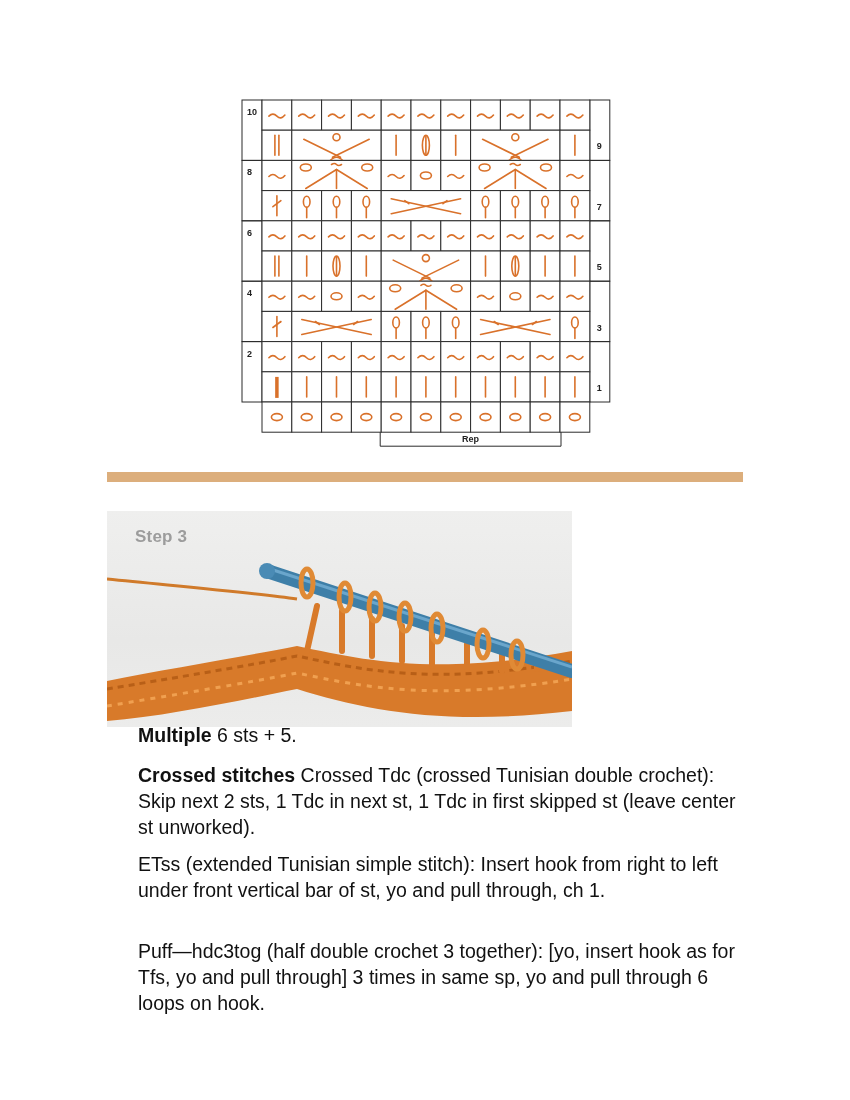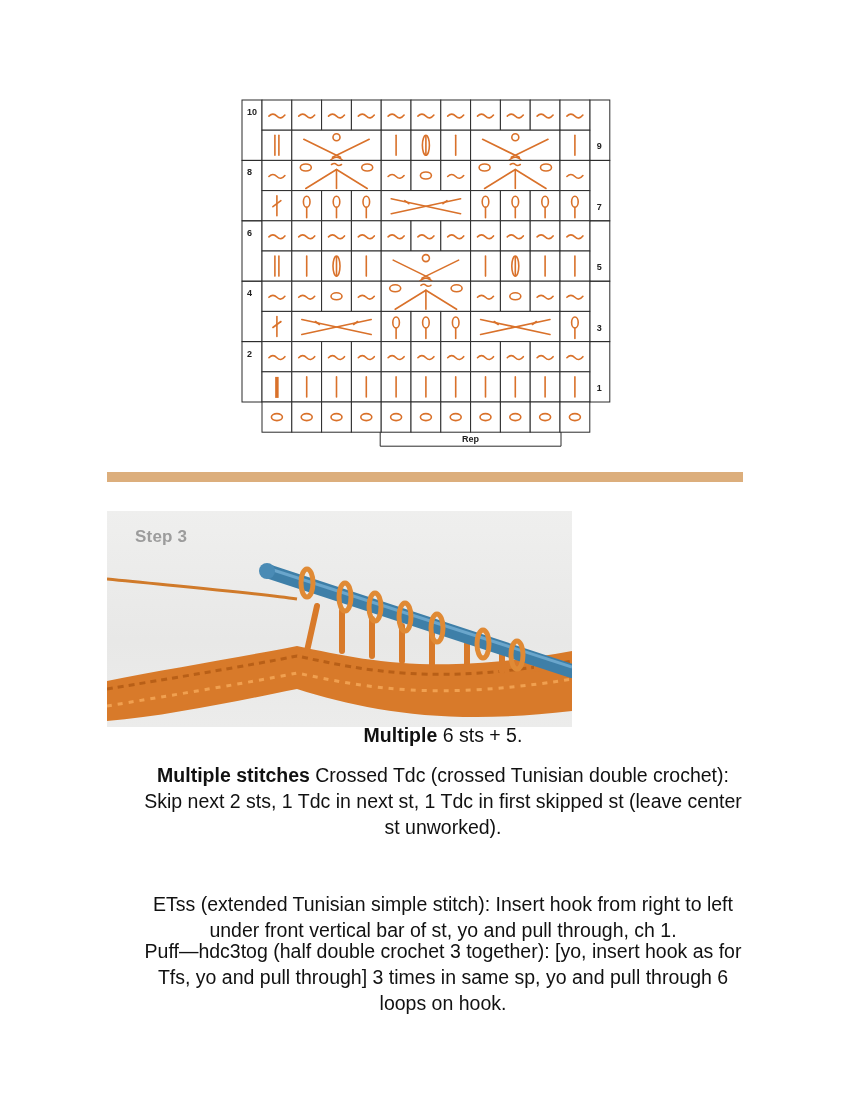--- a/index.html
+++ b/index.html
@@ -5,25 +5,25 @@
   html, body { margin: 0; padding: 0; background: #ffffff; }
   body { width: 850px; height: 1100px; position: relative; overflow: hidden;
          font-family: "Liberation Sans", sans-serif; color: #111; }
   #chart { position: absolute; left: 236px; top: 94px; width: 380px; height: 356px; }
   #divider { position: absolute; left: 107px; top: 472px; width: 636px; height: 10px; background: #dcae7c; }
   #photo { position: absolute; left: 107px; top: 511px; width: 465px; height: 216px;
            background: linear-gradient(180deg, #efefee 0%, #e8e8e7 60%, #ececeb 100%); overflow: hidden; }
   #photo .step-label { position: absolute; left: 28px; top: 16px; font-size: 17px; font-weight: bold;
            color: #9c9c9c; letter-spacing: 0.2px; }
   #photo svg { position: absolute; left: 0; top: 0; }
-  .text-block { position: absolute; left: 138px; width: 610px; font-size: 19.5px; line-height: 26px; color: #111; text-align: center; }
+  .text-block { position: absolute; left: 138px; width: 610px; font-size: 19.5px; line-height: 26px; color: #111; }
   .text-block b { font-weight: bold; }
   #p1 { top: 722px; }
   #p2 { top: 762px; }
-  #p3 { top: 851px; margin-top: 40px; }
+  #p3 { top: 851px; }
   #p4 { top: 938px; }
 </style>
 </head>
 <body>
 
 <svg id="chart" viewBox="236 94 380 356" width="380" height="356">
     <g>
       <rect x="242" y="100" width="20" height="60.4" fill="none" stroke="#2b2b2b" stroke-width="1"></rect>
       <text x="247" y="115" font-family="Liberation Sans, sans-serif" font-size="9" font-weight="bold" fill="#222222">10</text>
       <rect x="589.8" y="100" width="20" height="60.4" fill="none" stroke="#2b2b2b" stroke-width="1"></rect>
@@ -569,15 +569,15 @@
       <ellipse cx="298" cy="106" rx="6" ry="14"></ellipse>
       <ellipse cx="330" cy="117" rx="6" ry="14"></ellipse>
       <ellipse cx="376" cy="133" rx="6" ry="14"></ellipse>
       <ellipse cx="410" cy="144" rx="6" ry="14"></ellipse>
     </g>
   </svg>
   <div class="step-label">Step 3</div>
 </div>
 
 <div id="p1" class="text-block"><b>Multiple</b><span> 6 sts + 5.</span></div>
-<div id="p2" class="text-block"><b>Multiple stitches</b><span> Crossed Tdc (crossed Tunisian double crochet): Skip next 2 sts, 1 Tdc in next st, 1 Tdc in first skipped st (leave center st unworked).</span></div>
+<div id="p2" class="text-block"><b>Crossed stitches</b><span> Crossed Tdc (crossed Tunisian double crochet): Skip next 2 sts, 1 Tdc in next st, 1 Tdc in first skipped st (leave center st unworked).</span></div>
 <div id="p3" class="text-block"><span>ETss (extended Tunisian simple stitch): Insert hook from right to left under front vertical bar of st, yo and pull through, ch 1.</span></div>
 <div id="p4" class="text-block"><span>Puff—hdc3tog (half double crochet 3 together): [yo, insert hook as for Tfs, yo and pull through] 3 times in same sp, yo and pull through 6 loops on hook.</span></div>
 
 </body></html>

